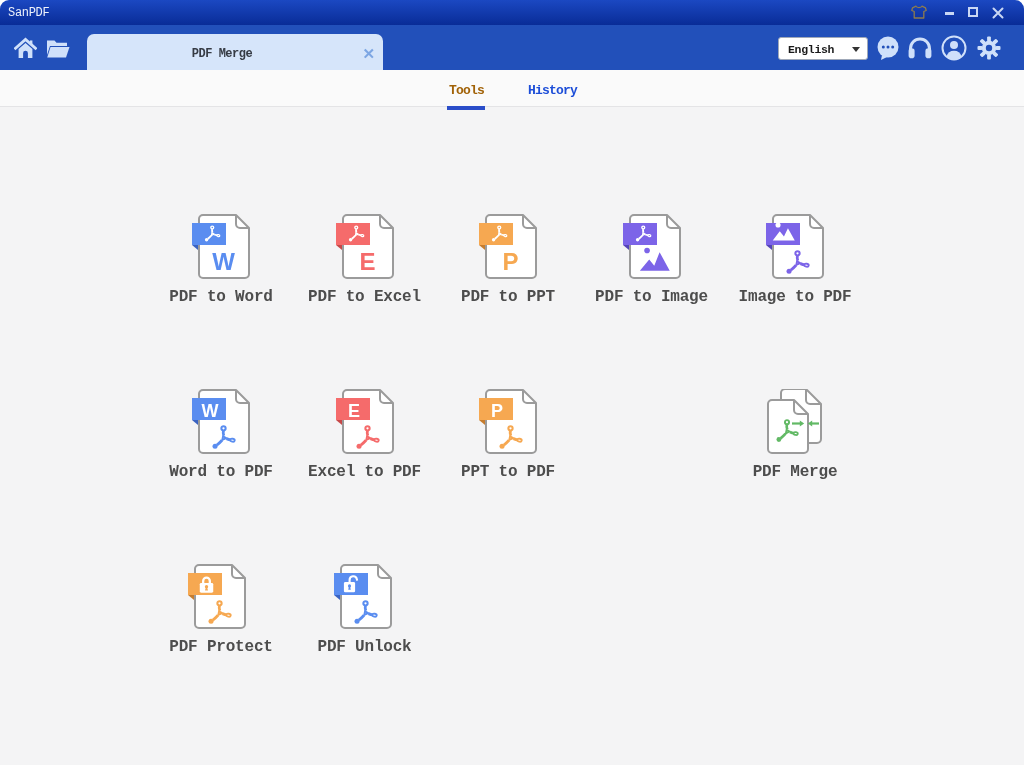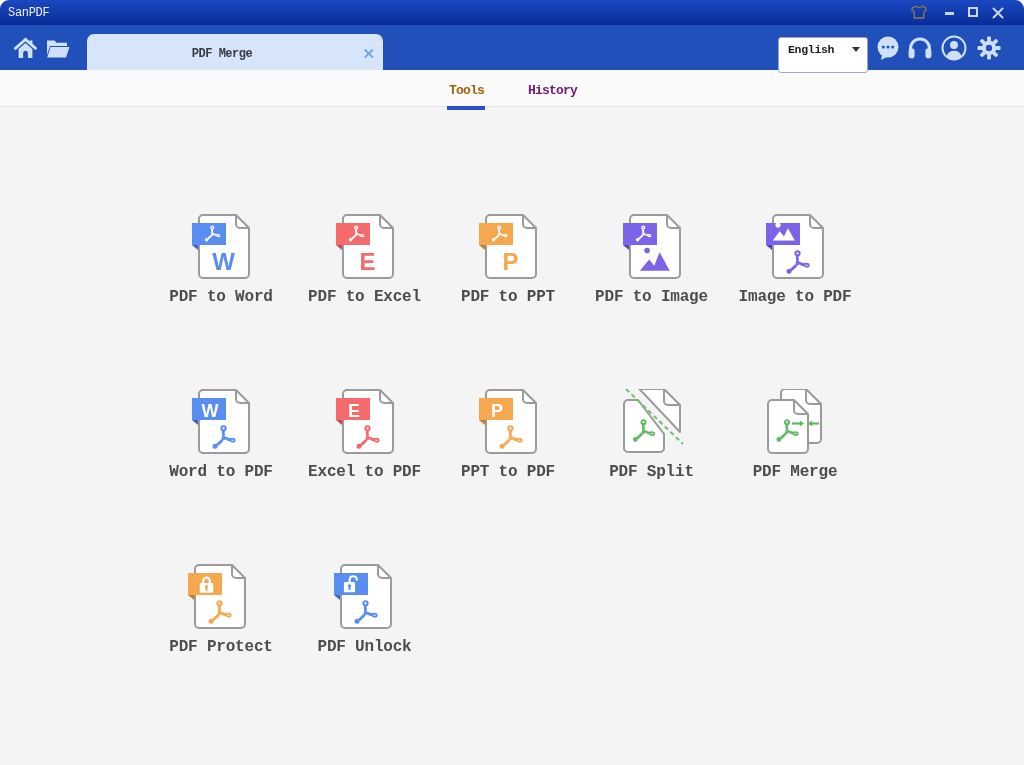--- a/index.html
+++ b/index.html
@@ -2,21 +2,21 @@
 <html><head><meta charset="utf-8"><style>
 * {margin:0;padding:0;box-sizing:border-box}
 html,body {width:1024px;height:765px;background:#fff;font-family:"Liberation Mono",monospace;overflow:hidden}
 .win {position:relative;width:1024px;height:765px;border-radius:9px 9px 0 0;overflow:hidden;background:#f4f4f5}
 .titlebar {position:absolute;left:0;top:0;width:1024px;height:25px;background:linear-gradient(#1b48c2,#092c97)}
 .apptitle {position:absolute;left:8px;top:6px;font-size:12px;font-weight:400;color:#eef2fb;letter-spacing:-0.3px}
 .toolbar {position:absolute;left:0;top:25px;width:1024px;height:45px;background:#2250ba}
 .tab {position:absolute;left:87px;top:34px;width:296px;height:36px;background:#d6e5fa;border-radius:7px 7px 0 0}
 .tabtxt {position:absolute;left:-13px;top:13px;width:100%;text-align:center;font-size:12px;font-weight:700;color:#363b44;letter-spacing:-0.5px}
 .tabx {position:absolute;right:8px;top:11px;font-size:15px;font-weight:700;color:#7da6e3;font-family:"Liberation Sans",sans-serif}
-.sel {position:absolute;left:778px;top:37px;width:90px;height:36px;background:#fff;border-radius:3px;border:1px solid #9fa8b8}
+.sel {position:absolute;left:778px;top:37px;width:90px;height:23px;background:#fff;border-radius:3px;border:1px solid #9fa8b8}
 .seltxt {position:absolute;left:9px;top:5px;font-size:11.5px;font-weight:700;color:#1a1a1a;letter-spacing:-0.3px}
 .selarr {position:absolute;right:7px;top:9px;width:0;height:0;border-left:4px solid transparent;border-right:4px solid transparent;border-top:5px solid #333}
 .strip {position:absolute;left:0;top:70px;width:1024px;height:37px;background:#fafafa;border-bottom:1px solid #e4e4e6}
 .tl {position:absolute;top:83px;font-size:13px;font-weight:700;letter-spacing:-0.8px}
 .underline {position:absolute;left:447px;top:106px;width:38px;height:4px;background:#2b4ec9}
 .cell {position:absolute;width:142px;text-align:center}
 .cell svg {display:block;margin:0 auto}
 .lbl {margin-top:9px;font-size:16px;font-weight:700;color:#4d4d4d;letter-spacing:-0.2px;line-height:16px}
 </style></head><body>
 <svg width="0" height="0" style="position:absolute">
@@ -111,21 +111,21 @@
         <use href="#teeth" transform="rotate(90 12 12)"></use>
    <use href="#teeth" transform="rotate(135 12 12)"></use>
         <use href="#teeth" transform="rotate(180 12 12)"></use>
    <use href="#teeth" transform="rotate(225 12 12)"></use>
         <use href="#teeth" transform="rotate(270 12 12)"></use>
    <use href="#teeth" transform="rotate(315 12 12)"></use>
   </g>
   <circle cx="12" cy="12" r="3.2" fill="#2250ba"></circle>
  </svg>
  <div class="tl" style="left:449px;color:#a16207">Tools</div>
- <div class="tl" style="left:528px;color:#701a75">History</div>
+ <div class="tl" style="left:528px;color:#1d4ed8">History</div>
  <div class="underline"></div>
 <div class="cell" style="left:150px;top:214px">
       <svg width="64" height="66" viewBox="0 0 64 66">
         <path d="M15 1 H47 L60 14 V60 a4 4 0 0 1 -4 4 H14 a4 4 0 0 1 -4 -4 V5 a4 4 0 0 1 4 -4 z" fill="#fff" stroke="#9b9b9b" stroke-width="2" stroke-linejoin="round"></path>
         <path d="M47 1 v9 a4 4 0 0 0 4 4 h9" fill="none" stroke="#9b9b9b" stroke-width="2"></path>
         <path d="M3 31 l6 5 v-5 z" fill="#3a63c2"></path>
         <rect x="3" y="9" width="34" height="22" fill="#5a8df0"></rect>
         <use href="#sp" x="14.5" y="11" width="17.5" height="17.5" style="color:#fff"></use>
         <text x="34.5" y="56" font-size="24" font-weight="700" fill="#5a8df0" text-anchor="middle" font-family="Liberation Sans, sans-serif">W</text>
       </svg>
@@ -200,30 +200,20 @@
 <div class="cell" style="left:437px;top:389px">
       <svg width="64" height="66" viewBox="0 0 64 66">
         <path d="M15 1 H47 L60 14 V60 a4 4 0 0 1 -4 4 H14 a4 4 0 0 1 -4 -4 V5 a4 4 0 0 1 4 -4 z" fill="#fff" stroke="#9b9b9b" stroke-width="2" stroke-linejoin="round"></path>
         <path d="M47 1 v9 a4 4 0 0 0 4 4 h9" fill="none" stroke="#9b9b9b" stroke-width="2"></path>
         <path d="M3 31 l6 5 v-5 z" fill="#c77d2e"></path>
         <rect x="3" y="9" width="34" height="22" fill="#f6a851"></rect>
         <text x="21" y="27.5" font-size="18" font-weight="700" fill="#fff" text-anchor="middle" font-family="Liberation Sans, sans-serif">P</text>
         <use href="#sp" x="21.5" y="35.5" width="26" height="26" style="color:#f6a851"></use>
       </svg>
       <div class="lbl">PPT to PDF</div>
-    </div>
-<div class="cell" style="left:580.5px;top:389px">
-      <svg width="64" height="66" viewBox="0 0 64 66">
-        <path d="M19.5 0 H44 L60 16 V43 z" fill="#fff" stroke="#9b9b9b" stroke-width="2" stroke-linejoin="round"></path>
-        <path d="M44 0 v12 a4 4 0 0 0 4 4 h12" fill="none" stroke="#9b9b9b" stroke-width="2"></path>
-        <path d="M8 11 H18 L44 45 V59 a4 4 0 0 1 -4 4 H8 a4 4 0 0 1 -4 -4 V15 a4 4 0 0 1 4 -4 z" fill="#fff" stroke="#9b9b9b" stroke-width="2" stroke-linejoin="round"></path>
-        <path d="M6 0 L63 55" stroke="#6fc06f" stroke-width="2" stroke-dasharray="4.5 3.2" fill="none"></path>
-        <use href="#sp" x="11" y="29.5" width="25" height="25" style="color:#62b965"></use>
-      </svg>
-      <div class="lbl">PDF Split</div>
     </div>
 <div class="cell" style="left:724px;top:389px">
       <svg width="64" height="66" viewBox="0 0 64 66">
         <path d="M22 0 h21 l15 15 v35 a4 4 0 0 1 -4 4 H22 a4 4 0 0 1 -4 -4 V4 a4 4 0 0 1 4 -4 z" fill="#fff" stroke="#9b9b9b" stroke-width="2" stroke-linejoin="round"></path>
         <path d="M43 0 v11 a4 4 0 0 0 4 4 h11" fill="none" stroke="#9b9b9b" stroke-width="2"></path>
         <path d="M9 11 h22 l14 14 v35 a4 4 0 0 1 -4 4 H9 a4 4 0 0 1 -4 -4 V15 a4 4 0 0 1 4 -4 z" fill="#fff" stroke="#9b9b9b" stroke-width="2" stroke-linejoin="round"></path>
         <path d="M31 11 v10 a4 4 0 0 0 4 4 h10" fill="none" stroke="#9b9b9b" stroke-width="2"></path>
         <use href="#sp" x="11.5" y="29.5" width="25" height="25" style="color:#62b965"></use>
         <g stroke="#62b965" stroke-width="2.2" fill="#62b965">
           <path d="M29 34.5 h8.5" fill="none"></path>

